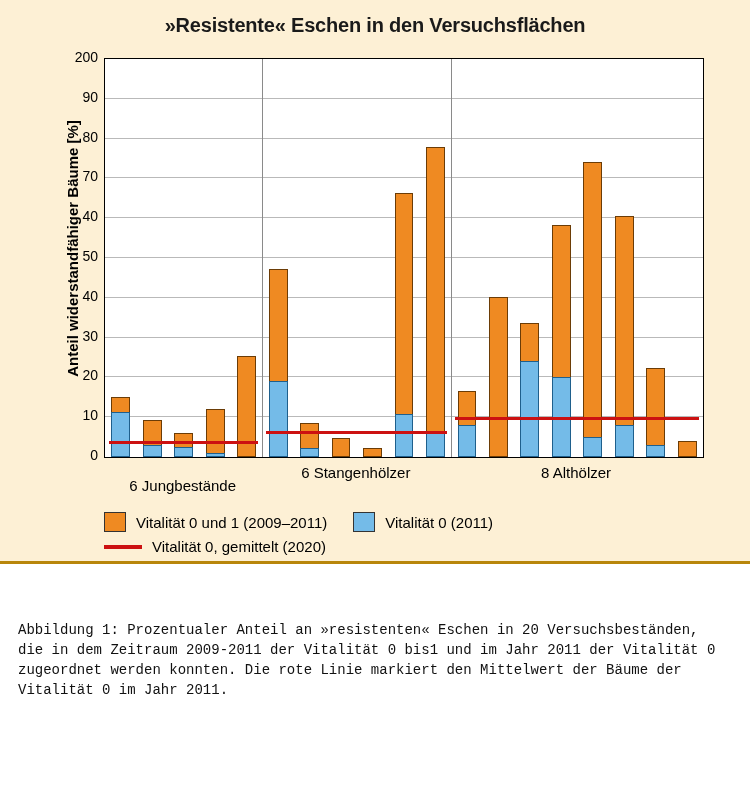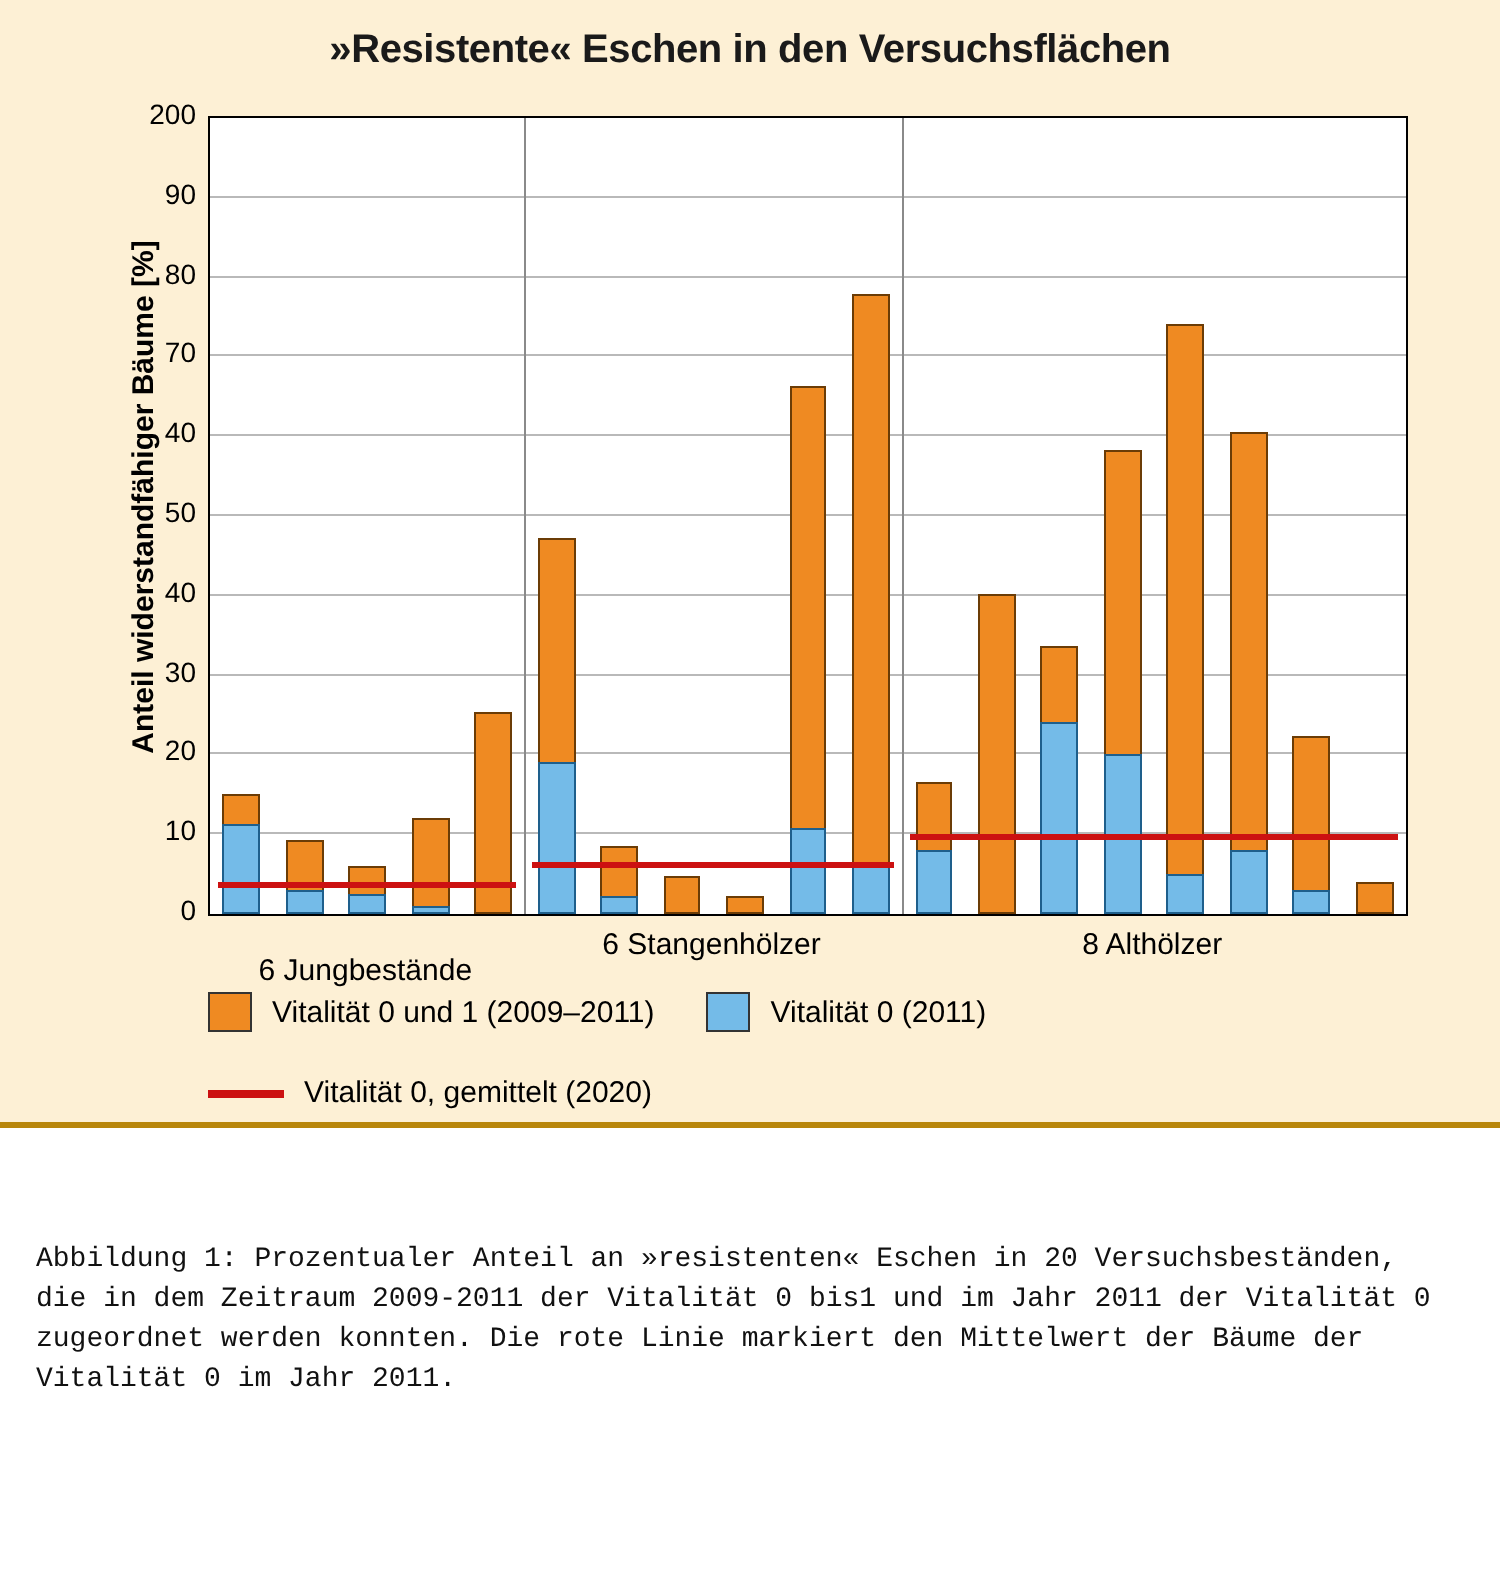--- a/index.html
+++ b/index.html
@@ -262,21 +262,21 @@
         <div class="mean-line" style="left: 350.211px; width: 243.789px; bottom: 37.412px; background: rgb(204, 17, 17);"></div>
       </div>
 
     <div id="xlabels">
         <div class="group-label" style="left: 0px; width: 157.368px; top: 13px;">6 Jungbestände</div>
         <div class="group-label" style="left: 157.368px; width: 188.842px; top: 0px; text-align: center;">6 Stangenhölzer</div>
         <div class="group-label" style="left: 346.211px; width: 251.789px; top: 0px;">8 Althölzer</div>
       </div>
 
     <div id="legend">
-      <div class="legend-row" style="top:0px;align-items:center;">
+      <div class="legend-row" style="top:16px;align-items:center;">
         <div class="legend-item">
           <span class="legend-swatch" style="background:#ef8a22;"></span>
           <span class="legend-text">Vitalität 0 und 1 (2009–2011)</span>
         </div>
         <div class="legend-item">
           <span class="legend-swatch" style="background:#74bbe8;"></span>
           <span class="legend-text">Vitalität 0 (2011)</span>
         </div>
       </div>
       <div class="legend-row" style="top:42px;">

